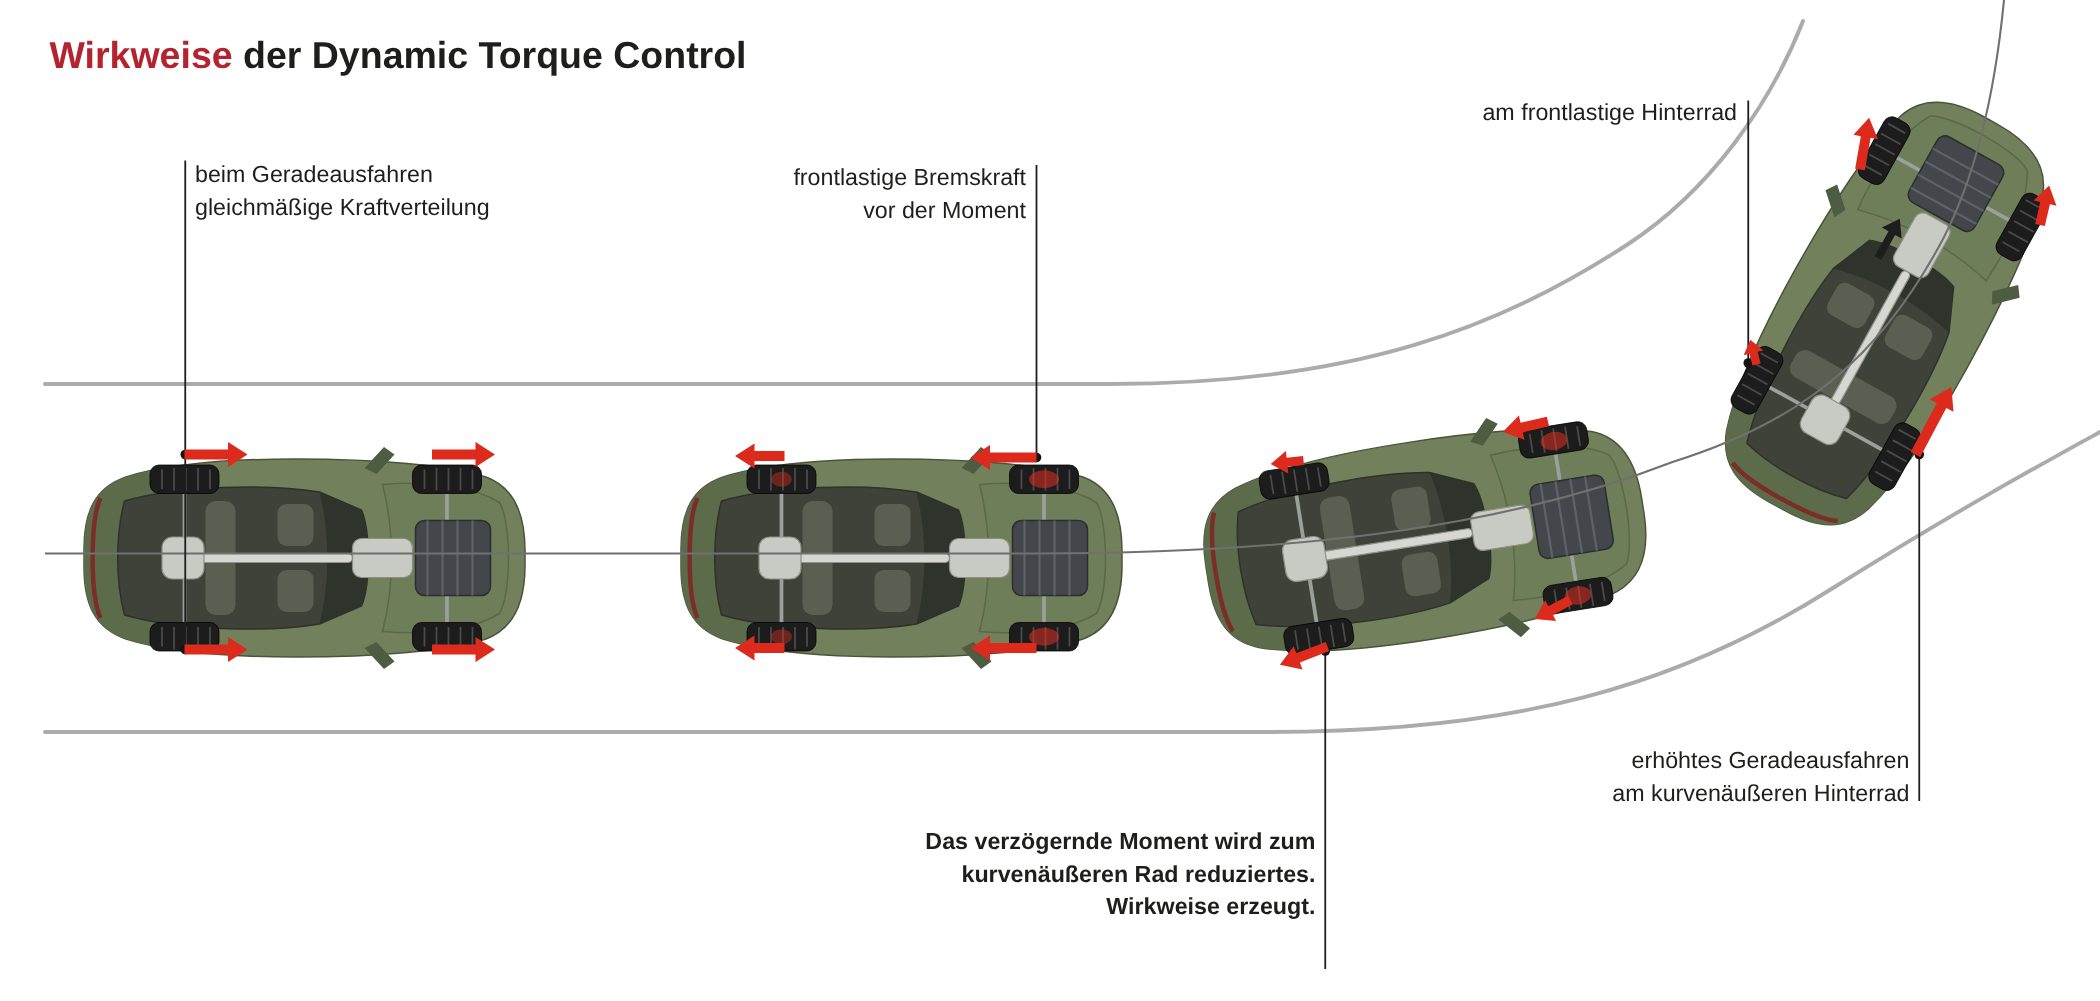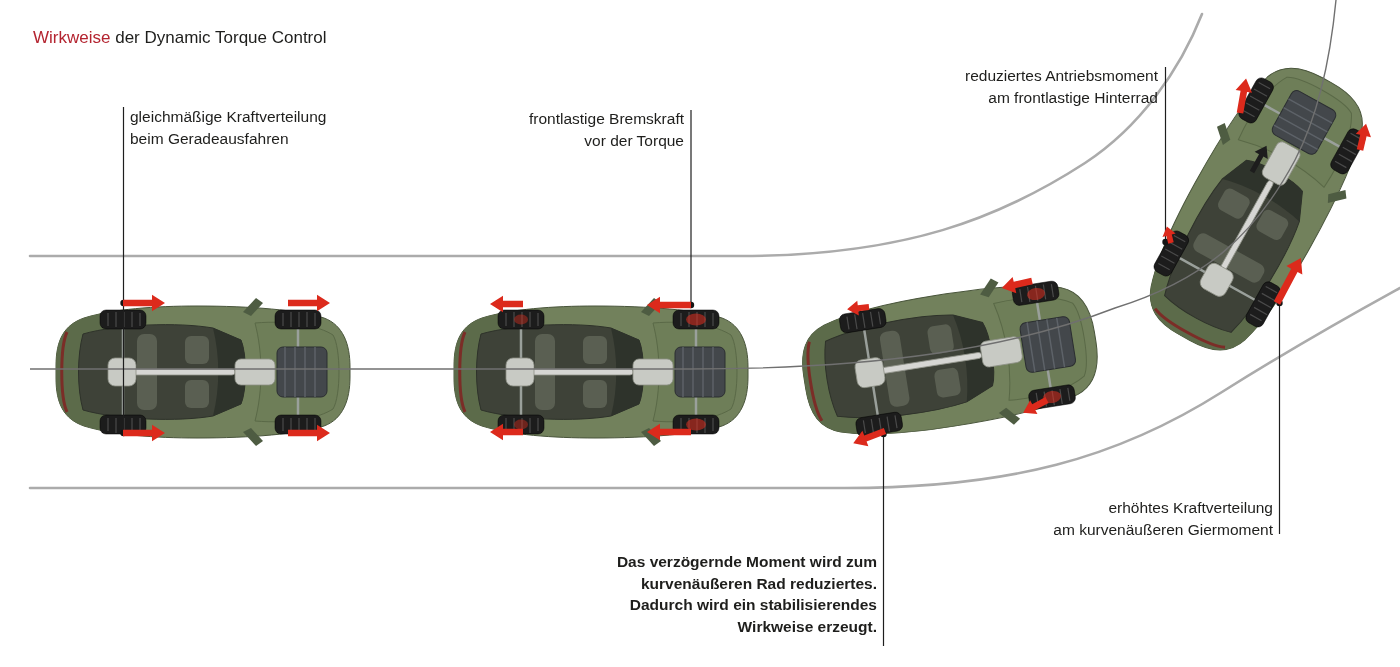--- a/index.html
+++ b/index.html
@@ -1,19 +1,19 @@
 <!DOCTYPE html>
 <html style="--background: #ffffff; --text: #1e1e1c; --title_red: #b42430; --arrow_red: #dc2a1c; --road_edge: #ababab; --road_center: #707070; --car_green: #72815c;"><head>
 <meta charset="utf-8">
 <style>
   html,body{margin:0;padding:0;background:#fff;}
   #stage{position:relative;width:1400px;height:667px;background:var(--background,#fff);
          font-family:"Liberation Sans",sans-serif;overflow:hidden;}
   #diagram-svg{position:absolute;left:0;top:0;}
-  .title{position:absolute;left:33px;top:22px;font-size:17px;line-height:31px;font-weight:400;
+  .title{position:absolute;left:33px;top:22px;font-size:25px;line-height:31px;font-weight:700;
          color:var(--text,#1e1e1c);white-space:nowrap;}
   .title .hl{color:var(--title_red,#b42430);}
   .annotation{position:absolute;font-size:15.5px;line-height:21.5px;color:var(--text,#1e1e1c);
               white-space:nowrap;}
   .a-right{text-align:right;}
   .annotation span{display:block;}
   
   .road-edge{stroke:var(--road_edge,#ababab);stroke-width:2.6;fill:none;stroke-linecap:round;}
   .center-line{stroke:var(--road_center,#707070);stroke-width:1.4;fill:none;}
   .leader{stroke:#1e1e1e;stroke-width:1.2;}
@@ -132,39 +132,37 @@
       <path class="arrow" transform="translate(1360,150) rotate(-77)" d="M0,-3.3 L15,-3.3 L15,-7.8 L27,0 L15,7.8 L15,3.3 L0,3.3 Z"></path>
       <path class="arrow" transform="translate(1171,243) rotate(-104)" d="M0,-2.8 L8,-2.8 L8,-6.8 L17,0 L8,6.8 L8,2.8 L0,2.8 Z"></path>
       <path class="arrow" transform="translate(1277,303) rotate(-62)" d="M0,-3.6 L37,-3.6 L37,-9 L51,0 L37,9 L37,3.6 L0,3.6 Z"></path>
       <path class="arrow-black" transform="translate(1252,172) rotate(-61)" d="M0,-2.5 L19,-2.5 L19,-7.5 L30,0 L19,7.5 L19,2.5 L0,2.5 Z"></path>
     </g>
   </svg>
 
   <div class="title"><span class="hl">Wirkweise</span><span> der Dynamic Torque Control</span></div>
 
   <div class="annotation" style="left:130px;top:106px;">
+    <span>beim Geradeausfahren</span>
     <span>gleichmäßige Kraftverteilung</span>
-    <span>beim Geradeausfahren</span>
   </div>
 
   <div class="annotation a-right" style="right:716px;top:108px;">
     <span>frontlastige Bremskraft</span>
-    <span>vor der Torque</span>
+    <span>vor der Moment</span>
   </div>
 
   <div class="annotation a-right" style="right:242px;top:65px;">
-    <span>reduziertes Antriebsmoment</span>
     <span>am frontlastige Hinterrad</span>
   </div>
 
   <div class="annotation a-right" style="right:127px;top:497px;">
-    <span>erhöhtes Kraftverteilung</span>
-    <span>am kurvenäußeren Giermoment</span>
+    <span>erhöhtes Geradeausfahren</span>
+    <span>am kurvenäußeren Hinterrad</span>
   </div>
 
   <div class="annotation a-right" style="right:523px;top:551px;font-weight:bold;">
     <span>Das verzögernde Moment wird zum</span>
     <span>kurvenäußeren Rad reduziertes.</span>
-    <span>Dadurch wird ein stabilisierendes</span>
     <span>Wirkweise erzeugt.</span>
   </div>
 
 </div>
 
 </body></html>

